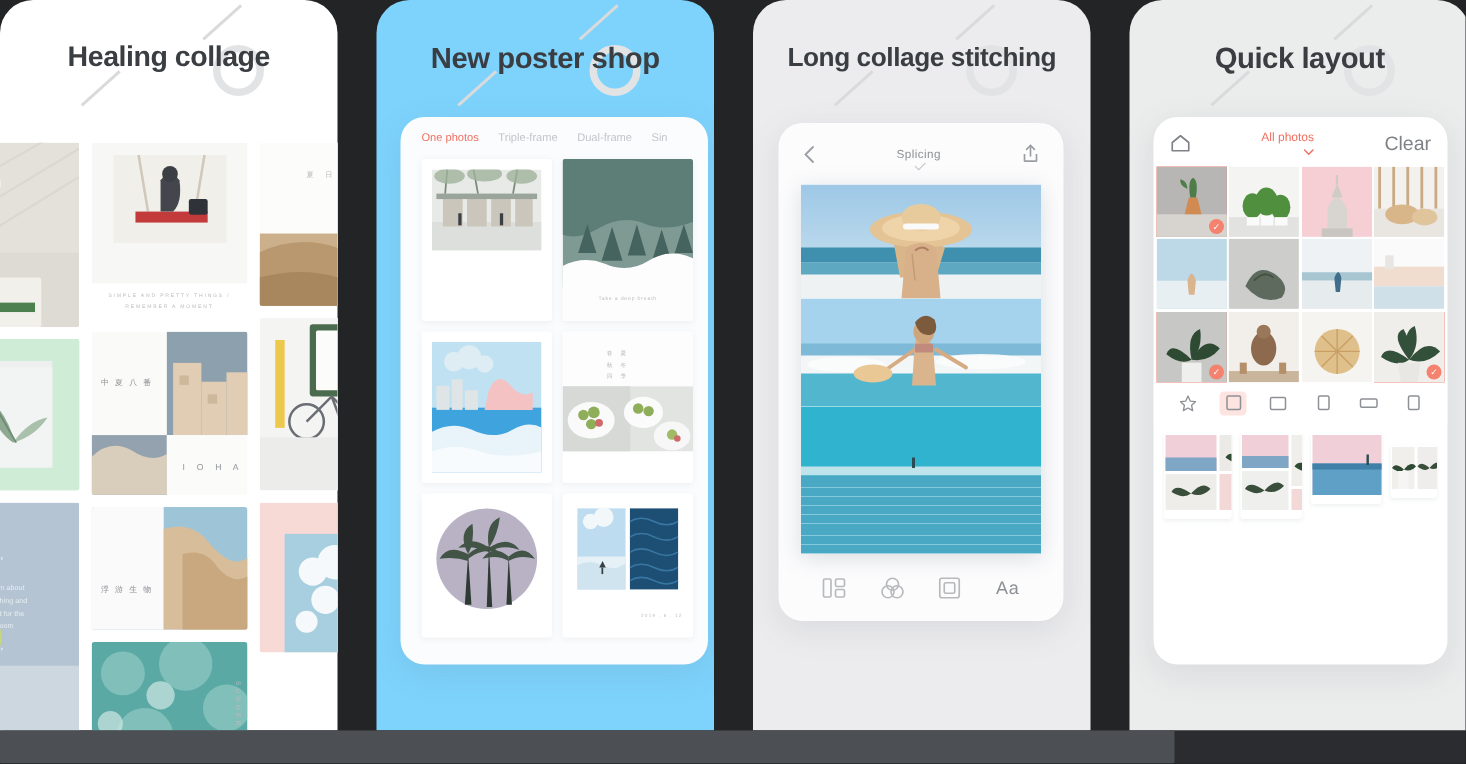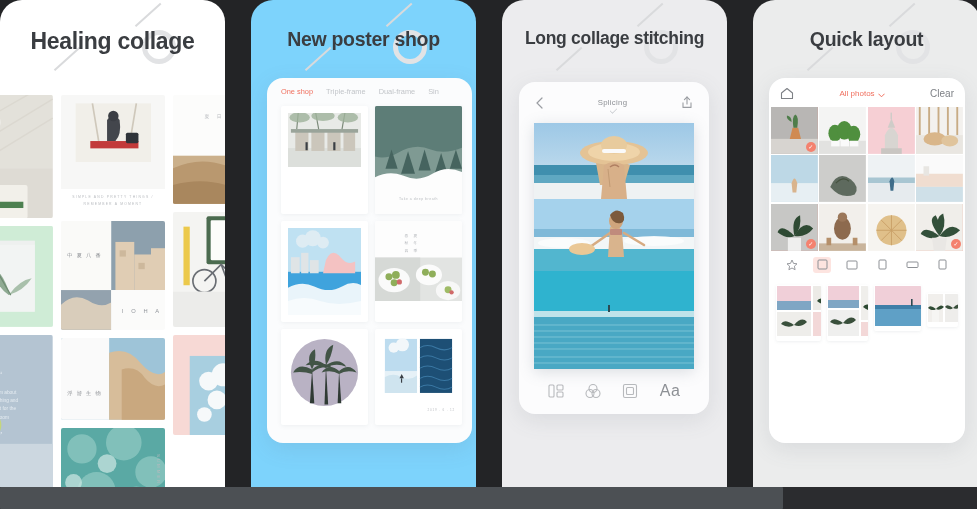--- a/index.html
+++ b/index.html
@@ -43,21 +43,21 @@
     position: absolute;
     left: 0; right: 0; top: 28px;
     text-align: center;
     font-size: 19.5px;
     font-weight: bold;
     letter-spacing: -0.3px;
     color: #3a3d41;
     z-index: 30;
     white-space: nowrap;
   }
-  .panel.p1 .headline { font-size: 23px; }
+  .panel.p1 .headline { font-size: 19px; }
   .panel.p3 .headline { font-size: 17.5px; }
 
   
   .deco { position: absolute; z-index: 20; pointer-events: none; }
   .deco-slash {
     width: 34px; height: 1.6px;
     background: #d9dadc;
     transform: rotate(-42deg);
   }
   .deco-ring {
@@ -156,22 +156,22 @@
     padding: 0 18px;
   }
   .splice-bar .bi { opacity:.62; }
 
   
   .p4 .phone { left: 16px; top: 78px; width: 196px; height: 365px; background:#fff; }
   .ql-head {
     display:flex; align-items:center; justify-content:space-between;
     padding: 9px 11px 7px 11px;
   }
-  .ql-all { font-size: 8px; color:#f0705f; display:flex; align-items:flex-end; gap:3px; }
-  .ql-clear { font-size: 10px; color:#7e8186; }
+  .ql-all { font-size: 8px; color:#f0705f; display:flex; align-items:flex-end; gap:3px;flex-direction:column; }
+  .ql-clear { font-size: 13px; color:#7e8186; }
   .ql-grid { display:grid; grid-template-columns: repeat(4, 1fr); gap: 1.5px; padding: 0 2px; }
   .cell { position:relative; width:100%; padding-top:100%; overflow:hidden; }
   .cell .ph { position:absolute; inset:0; width:100%; height:100%; }
   .cell.sel { outline: 1.6px solid #f0806e; outline-offset:-1.6px; }
   .chk {
     position:absolute; right:2px; bottom:2px;
     width:10px;height:10px;border-radius:50%;
     background:#f4826f; color:#fff; font-size:6px;
     display:flex;align-items:center;justify-content:center;
   }
@@ -395,21 +395,21 @@
 
     <div class="panel p2">
       <div class="deco deco-slash d-a"></div>
       <div class="deco deco-slash d-b"></div>
       <div class="deco deco-ring d-c"></div>
       <div class="headline">New poster shop</div>
 
       <div class="phone">
 
         <div class="store-tabs">
-          <span class="t on">One shop</span>
+          <span class="t on">One photos</span>
           <span class="t">Triple-frame</span>
           <span class="t">Dual-frame</span>
           <span class="t">Sin</span>
         </div>
 
         <div class="poster-grid">
           <div class="poster">
             <div class="inner">
               <svg class="ph" viewBox="0 0 100 74">
                 <rect width="100" height="74" fill="#e8eae7"></rect>
@@ -643,21 +643,21 @@
           </svg>
           <svg class="bi" width="16" height="16" viewBox="0 0 16 16">
             <circle cx="8" cy="5.5" r="4" stroke="#8d9095" stroke-width="1.1" fill="none"></circle>
             <circle cx="5" cy="10.5" r="4" stroke="#8d9095" stroke-width="1.1" fill="none"></circle>
             <circle cx="11" cy="10.5" r="4" stroke="#8d9095" stroke-width="1.1" fill="none"></circle>
           </svg>
           <svg class="bi" width="16" height="16" viewBox="0 0 16 16">
             <rect x="1.5" y="1.5" width="13" height="13" rx="1.5" stroke="#8d9095" stroke-width="1.1" fill="none"></rect>
             <rect x="4.5" y="4.5" width="7" height="7" rx="1" stroke="#8d9095" stroke-width="1.1" fill="none"></rect>
           </svg>
-          <span style="font-size:16px;color:#8d9095;letter-spacing:.5px;">Aa</span>
+          <span style="font-size:12px;color:#8d9095;letter-spacing:.5px;">Aa</span>
         </div>
       </div>
     </div>
 
     <div class="panel p4">
       <div class="deco deco-slash d-a"></div>
       <div class="deco deco-slash d-b"></div>
       <div class="deco deco-ring d-c"></div>
       <div class="headline">Quick layout</div>
 

